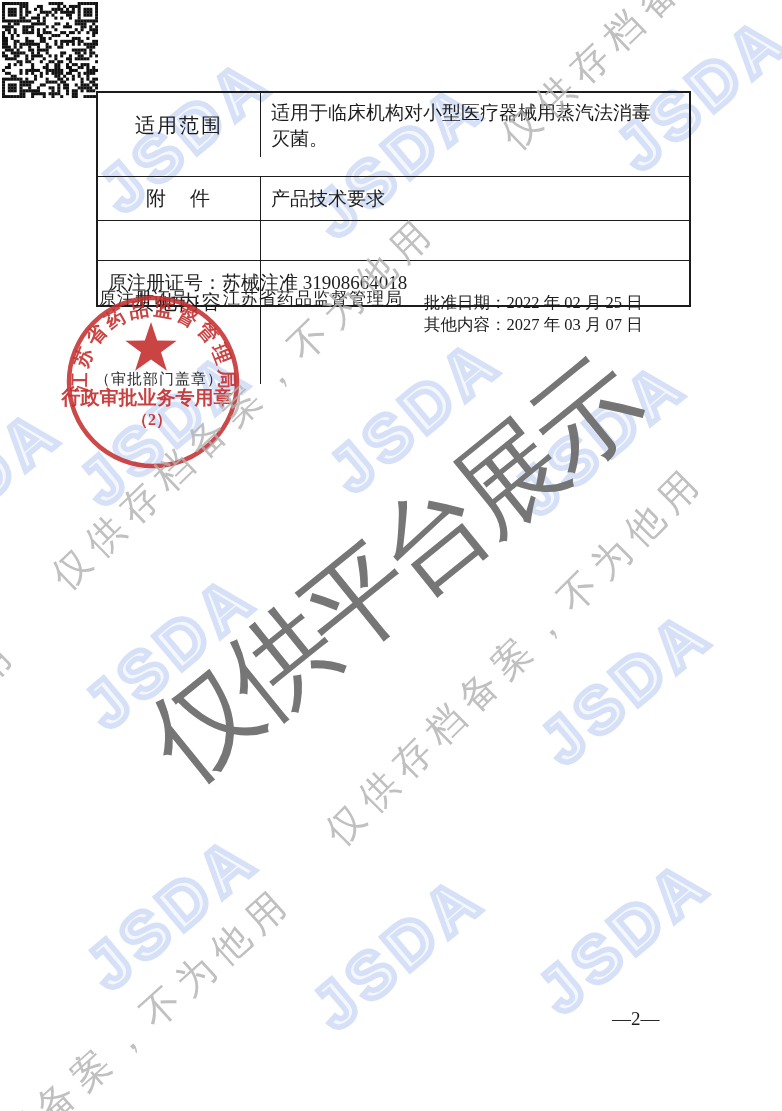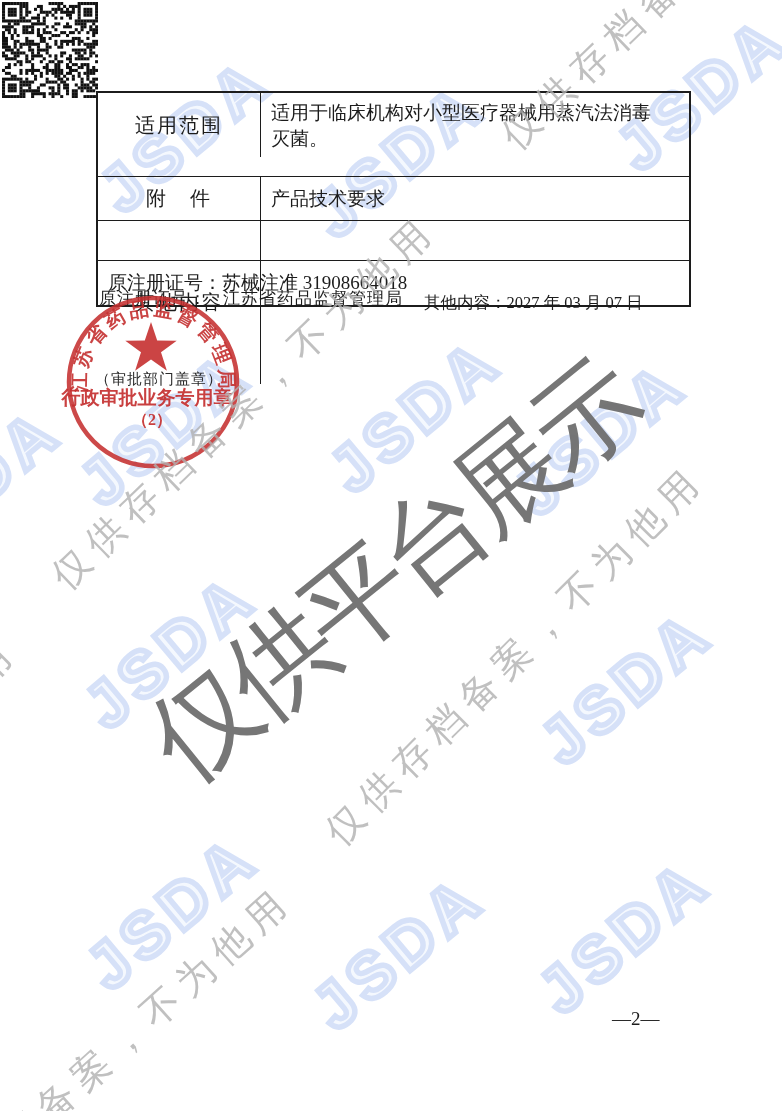--- a/index.html
+++ b/index.html
@@ -638,20 +638,23 @@
       <div class="tv">原注册证号：苏械注准 31908664018</div>
     </div>
   </div>
 
   <div class="approval">
     <span>原注册证号：</span><span class="gap"></span><span>江苏省药品监督管理局</span>
   </div>
 
   <div class="dates">
     <div>
+      <span>批准日期：</span><span>2022 年 02 月 25 日</span>
+    </div>
+    <div>
       <span>其他内容：</span><span>2027 年 03 月 07 日</span>
     </div>
   </div>
 
   <div class="pageno">—2—</div>
 </div>
 
 <div class="stamp">
   <svg width="186" height="182" viewBox="0 0 186 182">
     <defs>

